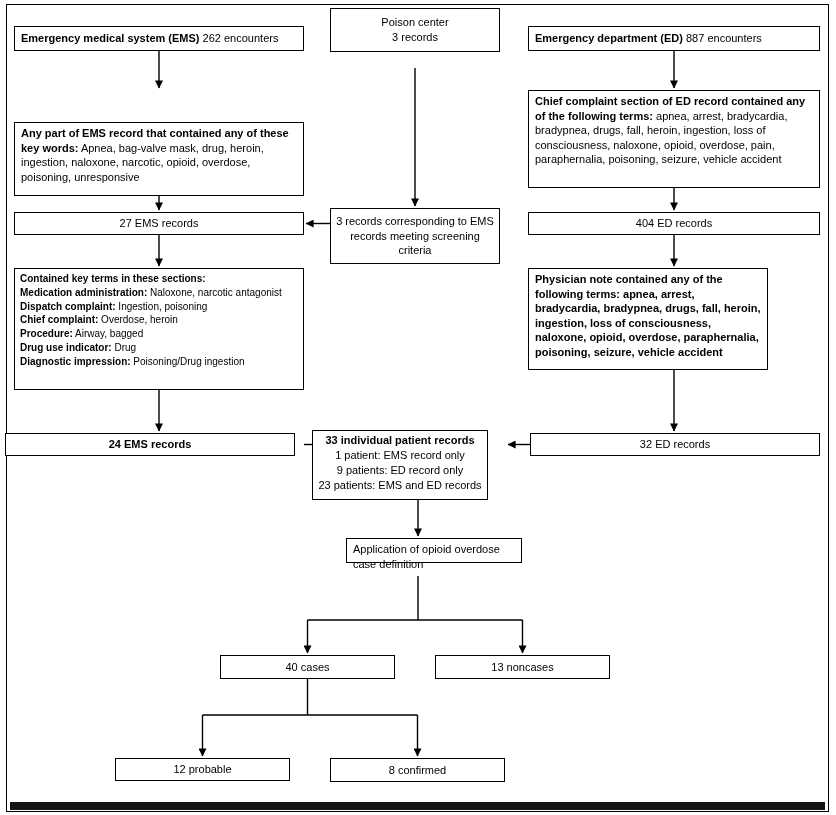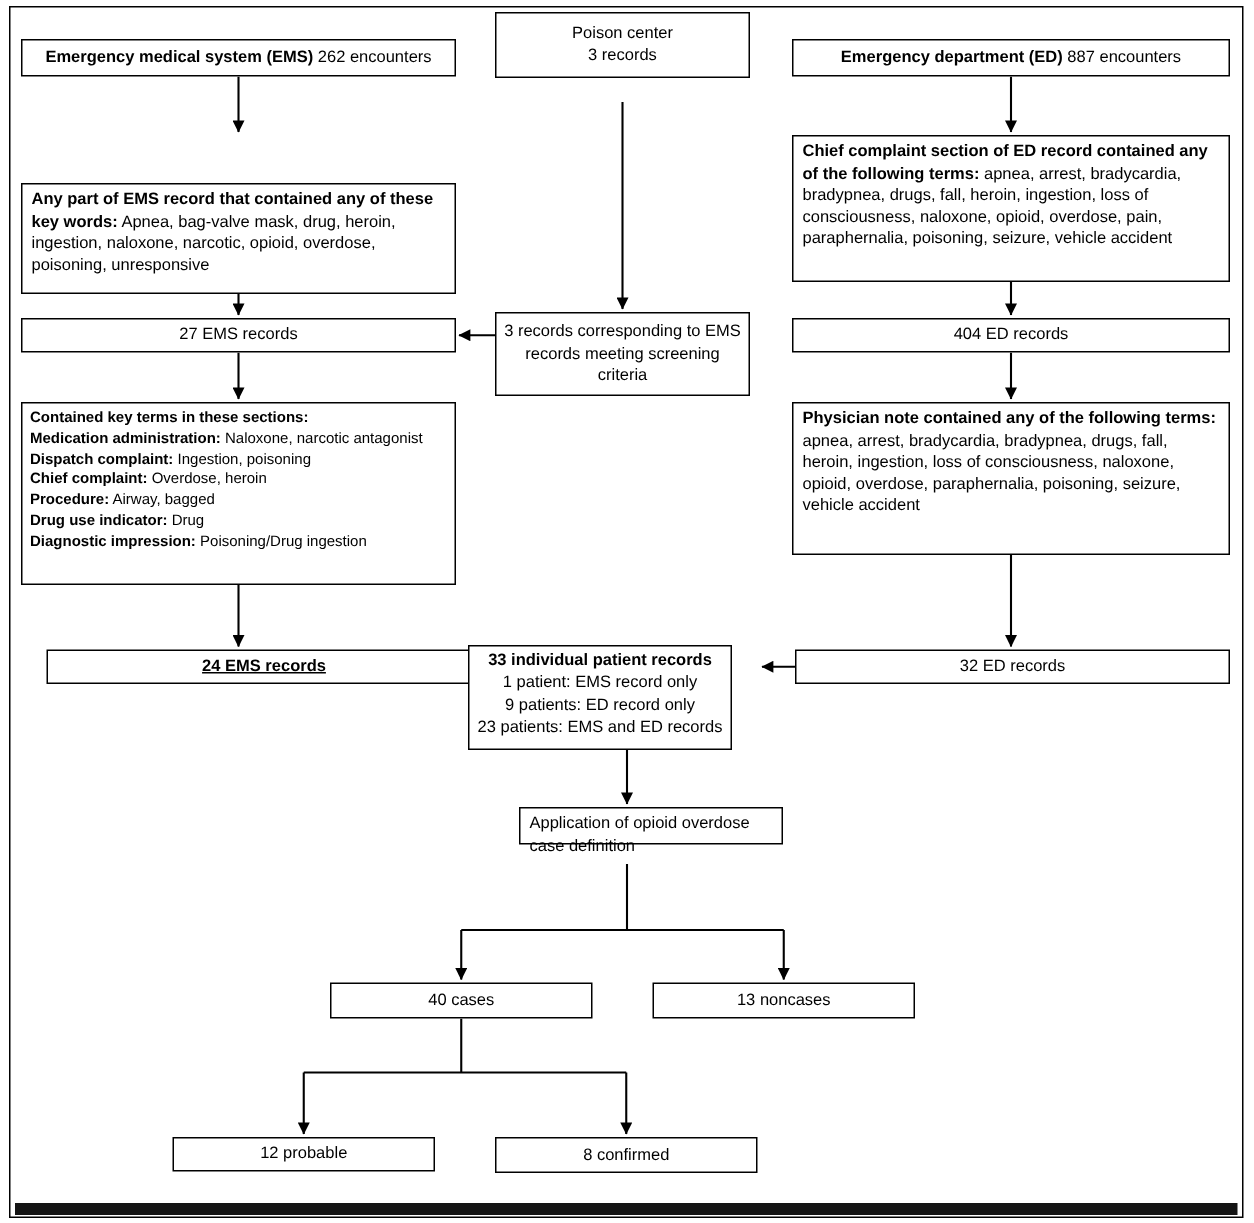--- a/index.html
+++ b/index.html
@@ -27,21 +27,21 @@
     pointer-events: none;
   }
   .box {
     position: absolute;
     background: #fff;
     border: 1.4px solid #000;
     line-height: 1.32;
     z-index: 3;
   }
   .cc { display: flex; align-items: center; justify-content: center; text-align: center; }
-  .vc { display: flex; align-items: center; padding: 0 6px; justify-content: center; }
+  .vc { display: flex; align-items: center; padding: 0 6px; }
   .lf { padding: 3px 6px; }
   .kt { font-size: 10px; line-height: 1.38; padding: 3px 5px; }
   .mergebox { text-align: center; padding-top: 2px; line-height: 1.35; }
   .cut {
     position: absolute;
     left: 10px; top: 802px;
     width: 815px; height: 8px;
     background: #141414;
     z-index: 4;
   }
@@ -120,25 +120,25 @@
   <div class="box kt" style="left:14px;top:268px;width:290px;height:122px;">
     <div><b>Contained key terms in these sections:</b></div>
     <div><b>Medication administration:</b><span> Naloxone, narcotic antagonist</span></div>
     <div><b>Dispatch complaint:</b><span> Ingestion, poisoning</span></div>
     <div><b>Chief complaint:</b><span> Overdose, heroin</span></div>
     <div><b>Procedure:</b><span> Airway, bagged</span></div>
     <div><b>Drug use indicator:</b><span> Drug</span></div>
     <div><b>Diagnostic impression:</b><span> Poisoning/Drug ingestion</span></div>
   </div>
 
-  <div class="box lf" style="left:528px;top:268px;width:292px;height:102px;">
+  <div class="box lf" style="left:528px;top:268px;width:240px;height:102px;font-weight:bold;">
     <b>Physician note contained any of the following terms:</b><span> apnea, arrest, bradycardia, bradypnea, drugs, fall, heroin, ingestion, loss of consciousness, naloxone, opioid, overdose, paraphernalia, poisoning, seizure, vehicle accident</span>
   </div>
 
-  <div class="box cc" style="left:31px;top:433px;width:290px;height:23px;font-weight:bold;text-decoration:underline;">
+  <div class="box cc" style="left:5px;top:433px;width:290px;height:23px;font-weight:bold;">
     <span>24 EMS records</span>
   </div>
 
   <div class="box mergebox" style="left:312px;top:430px;width:176px;height:70px;">
     <div><b>33 individual patient records</b></div>
     <div>1 patient: EMS record only</div>
     <div>9 patients: ED record only</div>
     <div>23 patients: EMS and ED records</div>
   </div>
 

